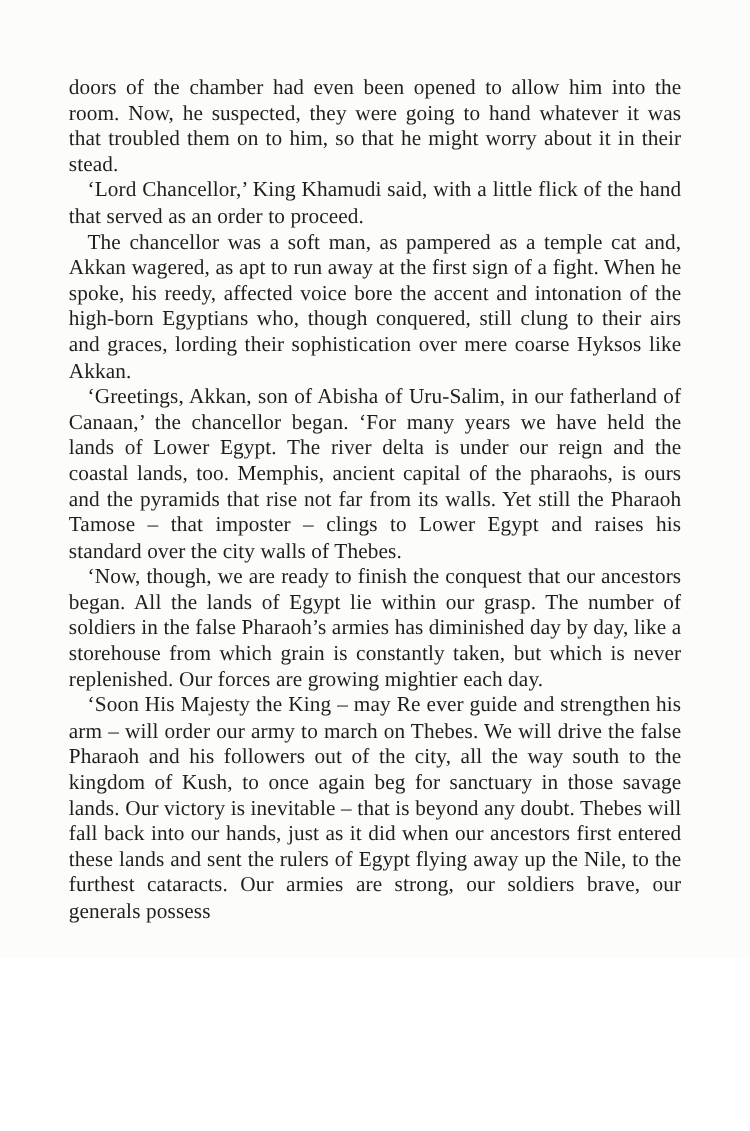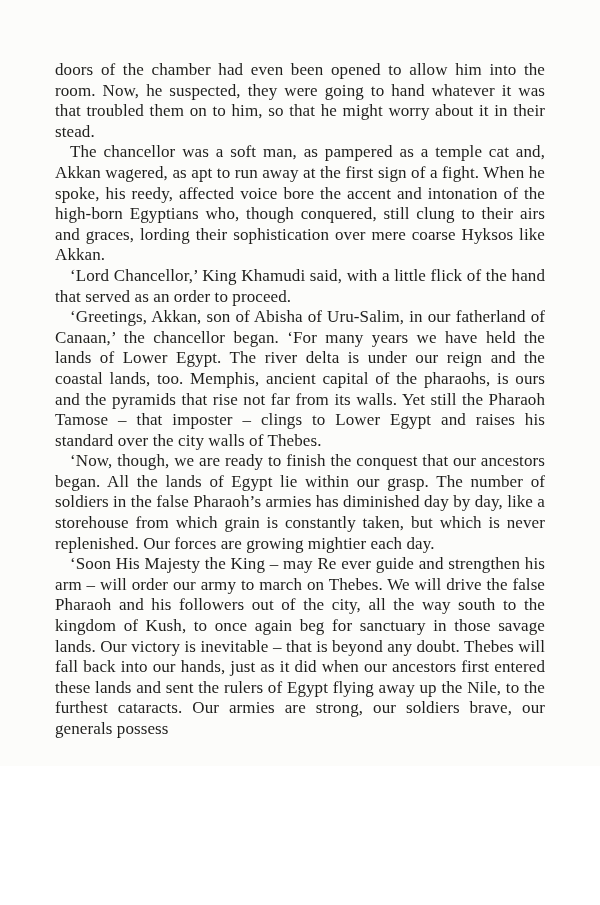--- a/index.html
+++ b/index.html
@@ -37,19 +37,19 @@
   .text-block p.no-indent {
     text-indent: 0;
   }
 </style>
 </head>
 <body>
 
 <div class="page" style="background: rgb(252, 252, 250);">
   <div class="text-block" style="color: rgb(30, 30, 28);">
       <p class="no-indent">doors of the chamber had even been opened to allow him into the room. Now, he suspected, they were going to hand whatever it was that troubled them on to him, so that he might worry about it in their stead.</p>
+      <p>‘Lord Chancellor,’ King Khamudi said, with a little flick of the hand that served as an order to proceed.</p>
       <p>The chancellor was a soft man, as pampered as a temple cat and, Akkan wagered, as apt to run away at the first sign of a fight. When he spoke, his reedy, affected voice bore the accent and intonation of the high-born Egyptians who, though conquered, still clung to their airs and graces, lording their sophistication over mere coarse Hyksos like Akkan.</p>
-      <p>‘Lord Chancellor,’ King Khamudi said, with a little flick of the hand that served as an order to proceed.</p>
       <p>‘Greetings, Akkan, son of Abisha of Uru-Salim, in our fatherland of Canaan,’ the chancellor began. ‘For many years we have held the lands of Lower Egypt. The river delta is under our reign and the coastal lands, too. Memphis, ancient capital of the pharaohs, is ours and the pyramids that rise not far from its walls. Yet still the Pharaoh Tamose – that imposter – clings to Lower Egypt and raises his standard over the city walls of Thebes.</p>
       <p>‘Now, though, we are ready to finish the conquest that our ancestors began. All the lands of Egypt lie within our grasp. The number of soldiers in the false Pharaoh’s armies has diminished day by day, like a storehouse from which grain is constantly taken, but which is never replenished. Our forces are growing mightier each day.</p>
       <p>‘Soon His Majesty the King – may Re ever guide and strengthen his arm – will order our army to march on Thebes. We will drive the false Pharaoh and his followers out of the city, all the way south to the kingdom of Kush, to once again beg for sanctuary in those savage lands. Our victory is inevitable – that is beyond any doubt. Thebes will fall back into our hands, just as it did when our ancestors first entered these lands and sent the rulers of Egypt flying away up the Nile, to the furthest cataracts. Our armies are strong, our soldiers brave, our generals possess</p>
     </div>
 </div>
 
 </body></html>

